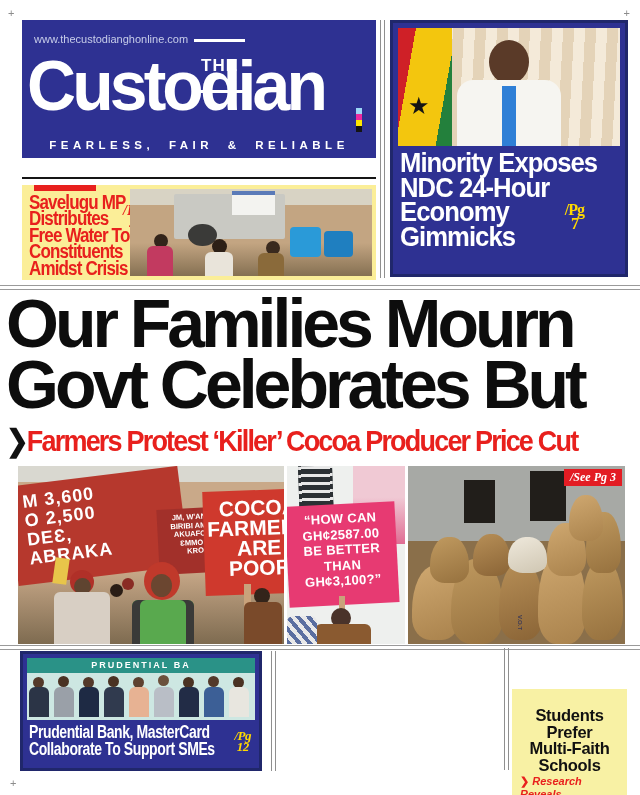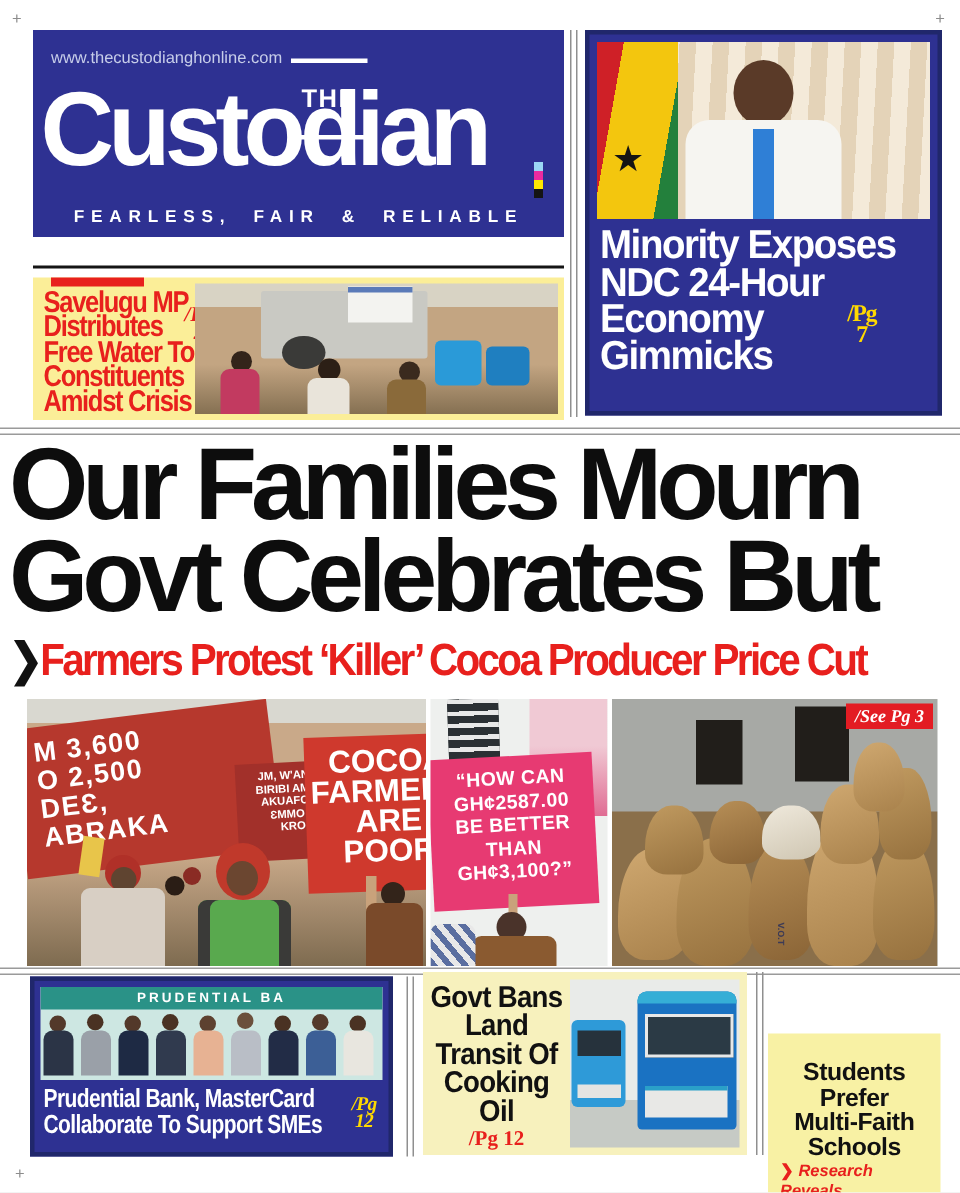--- a/index.html
+++ b/index.html
@@ -328,41 +328,20 @@
       <div class="ln">Collaborate To Support SMEs</div>
       <div class="pgref pru-pg">
         <div>/Pg</div>
         <div>12</div>
       </div>
     </div>
   </div>
 
   <div class="abs vdiv" style="left:271px;top:651px;height:120px;"></div>
 
-  <div class="abs oilbox">
-    <div class="oil-lines">
-      <div>Govt Bans</div>
-      <div>Land</div>
-      <div>Transit Of</div>
-      <div>Cooking</div>
-      <div>Oil</div>
-    </div>
-    <div class="pgref oil-pg">/Pg 12</div>
-    <div class="trucks">
-      <div class="truckS">
-        <div class="ws"></div>
-        <div class="grille"></div>
-      </div>
-      <div class="truckL">
-        <div class="topbar"></div>
-        <div class="ws"></div>
-        <div class="grille"></div>
-      </div>
-    </div>
-  </div>
 
   <div class="abs vdiv" style="left:504px;top:648px;height:122px;"></div>
 
   <div class="abs stubox">
     <div class="stu-lines">
       <div>Students</div>
       <div>Prefer</div>
       <div>Multi-Faith</div>
       <div>Schools</div>
     </div>

